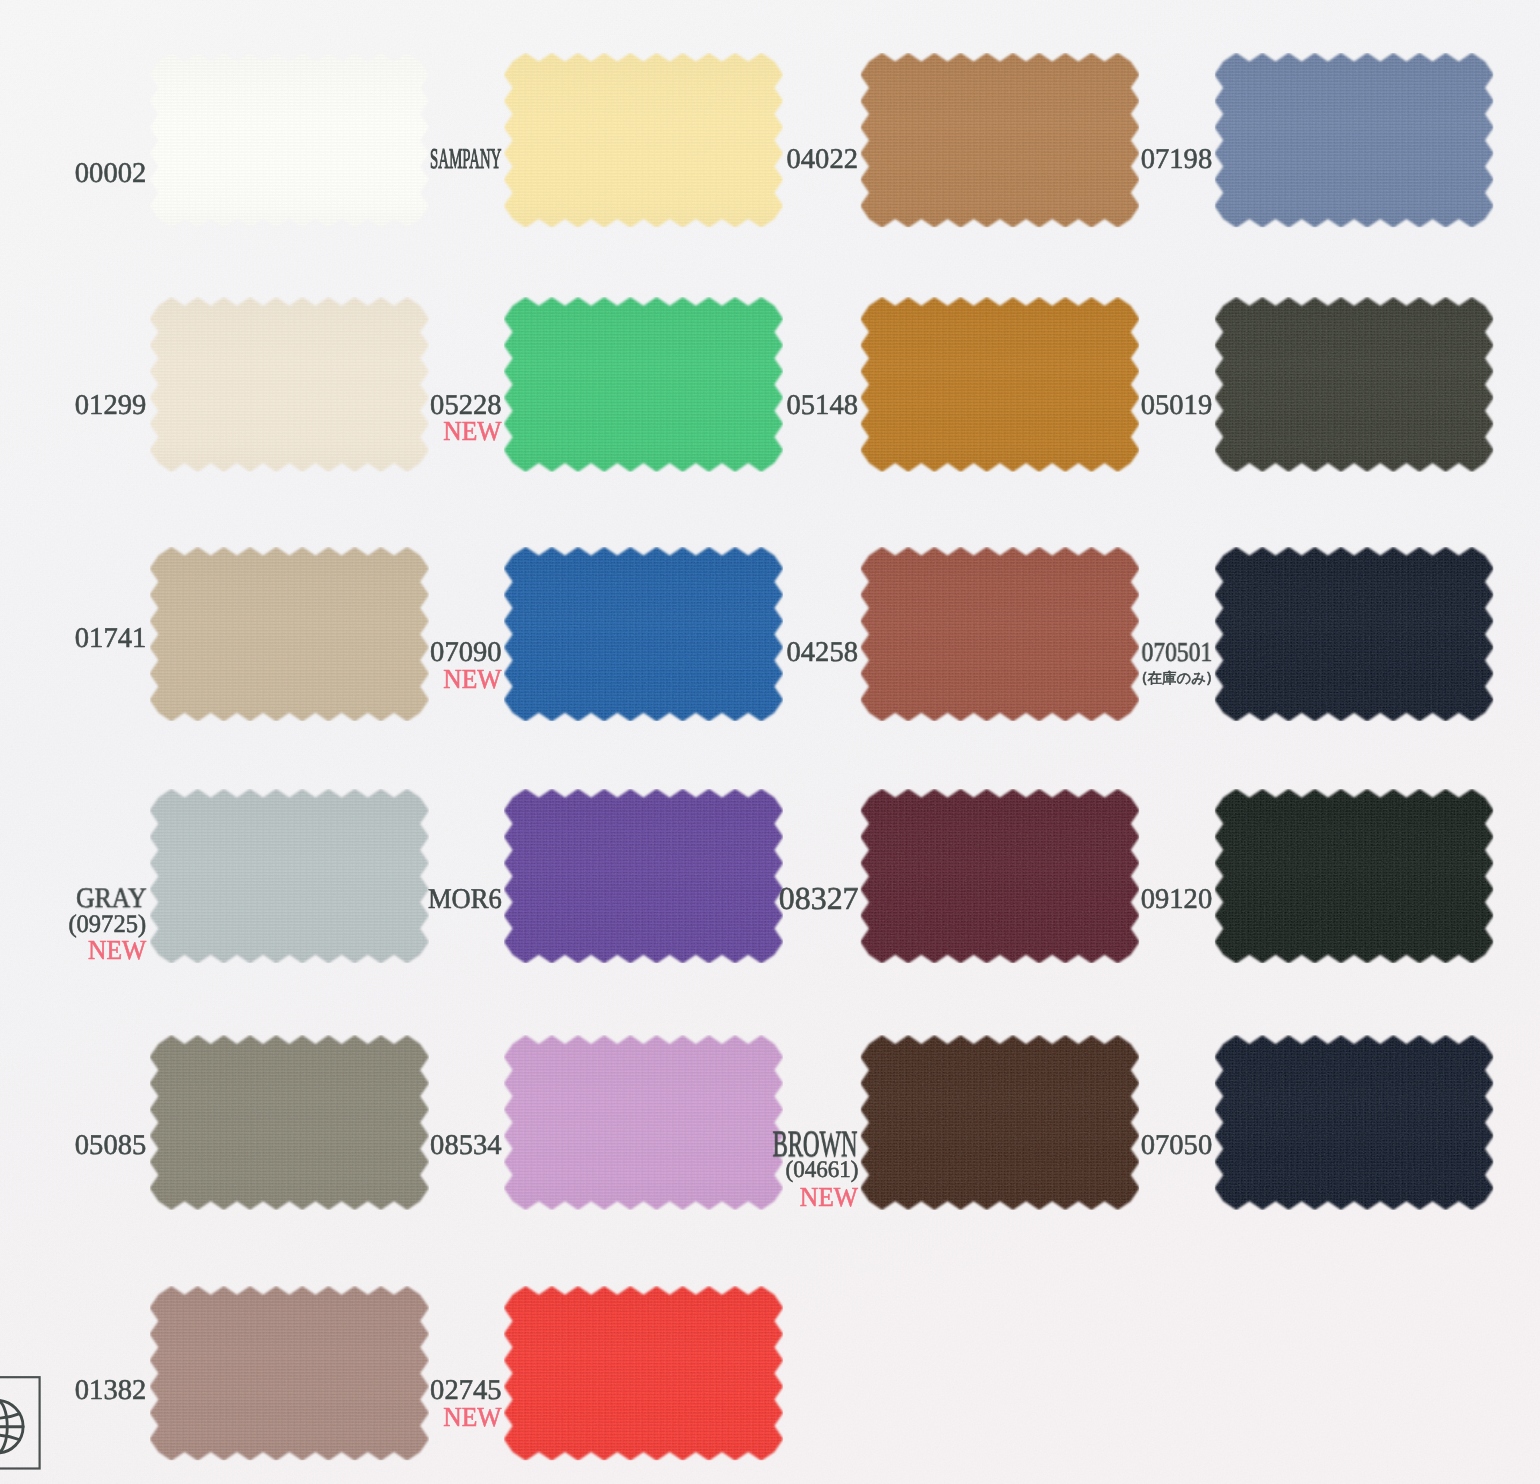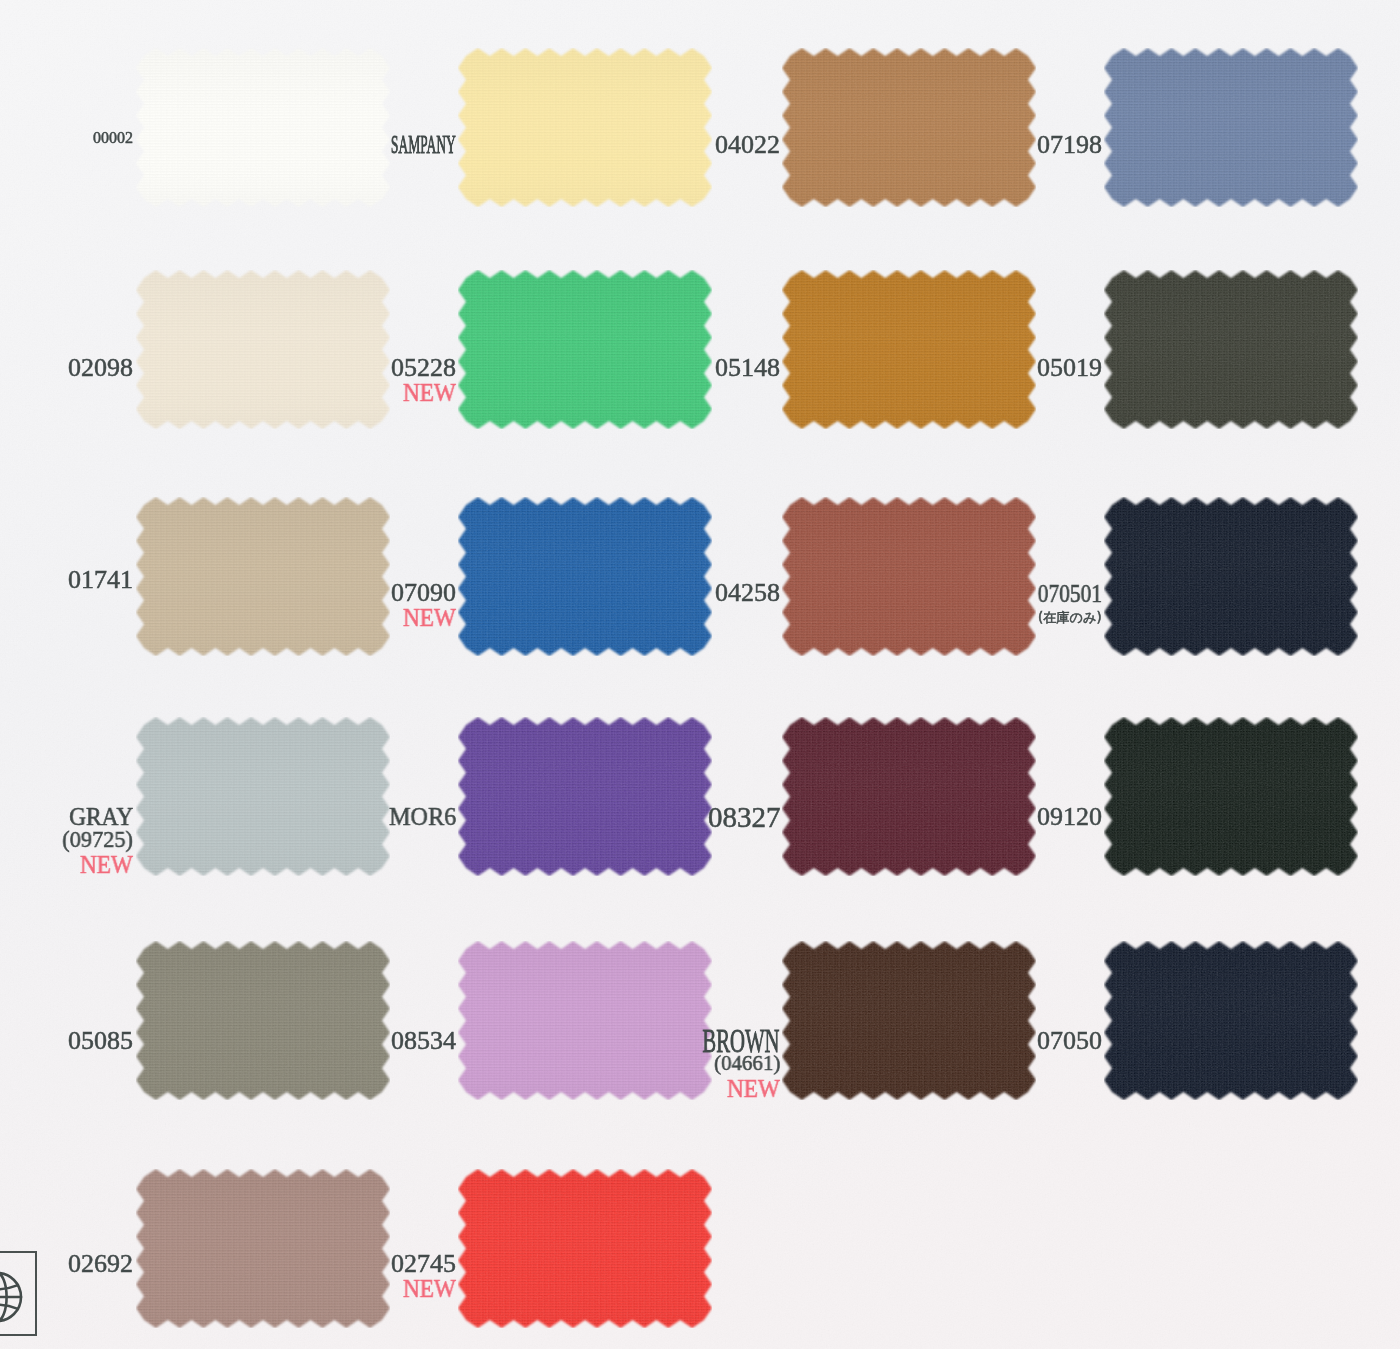--- a/index.html
+++ b/index.html
@@ -82,21 +82,21 @@
         </defs>
         <g mask="url(#cp0)">
           <rect width="254" height="159" fill="#fffffb"></rect>
           <rect width="254" height="159" fill="url(#rb0)" opacity="0.12"></rect>
           <rect width="254" height="159" filter="url(#fx0)" opacity="0.108"></rect>
           <rect width="254" height="159" fill="url(#lg0)"></rect>
         </g>
       </svg>
     </div>
     <div class="label" style="right: 1267px; top: 0px;">
-      <div class="line code" style="font-size:16px;top:125px;line-height:26px"><span class="cond" style="transform:scaleX(1);-webkit-text-stroke-width:0.52px">00002</span></div>
+      <div class="line code" style="font-size:26px;top:144px;line-height:26px"><span class="cond" style="transform:scaleX(1);-webkit-text-stroke-width:0.52px">00002</span></div>
     </div>
     <div class="swatch" style="left: 458px; top: 48px;">
       <svg width="254" height="159">
         <defs>
           <filter id="mb1" x="-10%" y="-10%" width="120%" height="120%">
             <feGaussianBlur stdDeviation="1.05"></feGaussianBlur>
           </filter>
           <mask id="cp1" maskUnits="userSpaceOnUse" x="0" y="0" width="254" height="159">
             <path d="M8.00,8.00 L19.90,0.00 L31.80,8.00 L43.70,0.00 L55.60,8.00 L67.50,0.00 L79.40,8.00 L91.30,0.00 L103.20,8.00 L115.10,0.00 L127.00,8.00 L138.90,0.00 L150.80,8.00 L162.70,0.00 L174.60,8.00 L186.50,0.00 L198.40,8.00 L210.30,0.00 L222.20,8.00 L234.10,0.00 L246.00,8.00 L246.00,8.00 L254.00,19.92 L246.00,31.83 L254.00,43.75 L246.00,55.67 L254.00,67.58 L246.00,79.50 L254.00,91.42 L246.00,103.33 L254.00,115.25 L246.00,127.17 L254.00,139.08 L246.00,151.00 L246.00,151.00 L234.10,159.00 L222.20,151.00 L210.30,159.00 L198.40,151.00 L186.50,159.00 L174.60,151.00 L162.70,159.00 L150.80,151.00 L138.90,159.00 L127.00,151.00 L115.10,159.00 L103.20,151.00 L91.30,159.00 L79.40,151.00 L67.50,159.00 L55.60,151.00 L43.70,159.00 L31.80,151.00 L19.90,159.00 L8.00,151.00 L8.00,151.00 L0.00,139.08 L8.00,127.17 L0.00,115.25 L8.00,103.33 L0.00,91.42 L8.00,79.50 L0.00,67.58 L8.00,55.67 L0.00,43.75 L8.00,31.83 L0.00,19.92 Z" fill="#fff" filter="url(#mb1)"></path>
           </mask>
@@ -250,21 +250,21 @@
         </defs>
         <g mask="url(#cp4)">
           <rect width="254" height="159" fill="#f3ead8"></rect>
           <rect width="254" height="159" fill="url(#rb4)" opacity="0.14110768627450976"></rect>
           <rect width="254" height="159" filter="url(#fx4)" opacity="0.12699691764705878"></rect>
           <rect width="254" height="159" fill="url(#lg4)"></rect>
         </g>
       </svg>
     </div>
     <div class="label" style="right: 1267px; top: 0px;">
-      <div class="line code" style="font-size:26px;top:355.225px;line-height:26px"><span class="cond" style="transform:scaleX(1);-webkit-text-stroke-width:0.52px">02098</span></div>
+      <div class="line code" style="font-size:26px;top:355.225px;line-height:26px"><span class="cond" style="transform:scaleX(1);-webkit-text-stroke-width:0.52px">01299</span></div>
     </div>
     <div class="swatch" style="left: 458px; top: 270px;">
       <svg width="254" height="159">
         <defs>
           <filter id="mb5" x="-10%" y="-10%" width="120%" height="120%">
             <feGaussianBlur stdDeviation="1.05"></feGaussianBlur>
           </filter>
           <mask id="cp5" maskUnits="userSpaceOnUse" x="0" y="0" width="254" height="159">
             <path d="M8.00,8.00 L19.90,0.00 L31.80,8.00 L43.70,0.00 L55.60,8.00 L67.50,0.00 L79.40,8.00 L91.30,0.00 L103.20,8.00 L115.10,0.00 L127.00,8.00 L138.90,0.00 L150.80,8.00 L162.70,0.00 L174.60,8.00 L186.50,0.00 L198.40,8.00 L210.30,0.00 L222.20,8.00 L234.10,0.00 L246.00,8.00 L246.00,8.00 L254.00,19.92 L246.00,31.83 L254.00,43.75 L246.00,55.67 L254.00,67.58 L246.00,79.50 L254.00,91.42 L246.00,103.33 L254.00,115.25 L246.00,127.17 L254.00,139.08 L246.00,151.00 L246.00,151.00 L234.10,159.00 L222.20,151.00 L210.30,159.00 L198.40,151.00 L186.50,159.00 L174.60,151.00 L162.70,159.00 L150.80,151.00 L138.90,159.00 L127.00,151.00 L115.10,159.00 L103.20,151.00 L91.30,159.00 L79.40,151.00 L67.50,159.00 L55.60,151.00 L43.70,159.00 L31.80,151.00 L19.90,159.00 L8.00,151.00 L8.00,151.00 L0.00,139.08 L8.00,127.17 L0.00,115.25 L8.00,103.33 L0.00,91.42 L8.00,79.50 L0.00,67.58 L8.00,55.67 L0.00,43.75 L8.00,31.83 L0.00,19.92 Z" fill="#fff" filter="url(#mb5)"></path>
           </mask>
@@ -929,21 +929,21 @@
         </defs>
         <g mask="url(#cp20)">
           <rect width="254" height="159" fill="#ad8b81"></rect>
           <rect width="254" height="159" fill="url(#rb20)" opacity="0.33758447058823526"></rect>
           <rect width="254" height="159" filter="url(#fx20)" opacity="0.30382602352941174"></rect>
           <rect width="254" height="159" fill="url(#lg20)"></rect>
         </g>
       </svg>
     </div>
     <div class="label" style="right: 1267px; top: 0px;">
-      <div class="line code" style="font-size:26px;top:1251.225px;line-height:26px"><span class="cond" style="transform:scaleX(1);-webkit-text-stroke-width:0.52px">02692</span></div>
+      <div class="line code" style="font-size:26px;top:1251.225px;line-height:26px"><span class="cond" style="transform:scaleX(1);-webkit-text-stroke-width:0.52px">01382</span></div>
     </div>
     <div class="swatch" style="left: 458px; top: 1169px;">
       <svg width="254" height="159">
         <defs>
           <filter id="mb21" x="-10%" y="-10%" width="120%" height="120%">
             <feGaussianBlur stdDeviation="1.05"></feGaussianBlur>
           </filter>
           <mask id="cp21" maskUnits="userSpaceOnUse" x="0" y="0" width="254" height="159">
             <path d="M8.00,8.00 L19.90,0.00 L31.80,8.00 L43.70,0.00 L55.60,8.00 L67.50,0.00 L79.40,8.00 L91.30,0.00 L103.20,8.00 L115.10,0.00 L127.00,8.00 L138.90,0.00 L150.80,8.00 L162.70,0.00 L174.60,8.00 L186.50,0.00 L198.40,8.00 L210.30,0.00 L222.20,8.00 L234.10,0.00 L246.00,8.00 L246.00,8.00 L254.00,19.92 L246.00,31.83 L254.00,43.75 L246.00,55.67 L254.00,67.58 L246.00,79.50 L254.00,91.42 L246.00,103.33 L254.00,115.25 L246.00,127.17 L254.00,139.08 L246.00,151.00 L246.00,151.00 L234.10,159.00 L222.20,151.00 L210.30,159.00 L198.40,151.00 L186.50,159.00 L174.60,151.00 L162.70,159.00 L150.80,151.00 L138.90,159.00 L127.00,151.00 L115.10,159.00 L103.20,151.00 L91.30,159.00 L79.40,151.00 L67.50,159.00 L55.60,151.00 L43.70,159.00 L31.80,151.00 L19.90,159.00 L8.00,151.00 L8.00,151.00 L0.00,139.08 L8.00,127.17 L0.00,115.25 L8.00,103.33 L0.00,91.42 L8.00,79.50 L0.00,67.58 L8.00,55.67 L0.00,43.75 L8.00,31.83 L0.00,19.92 Z" fill="#fff" filter="url(#mb21)"></path>
           </mask>

